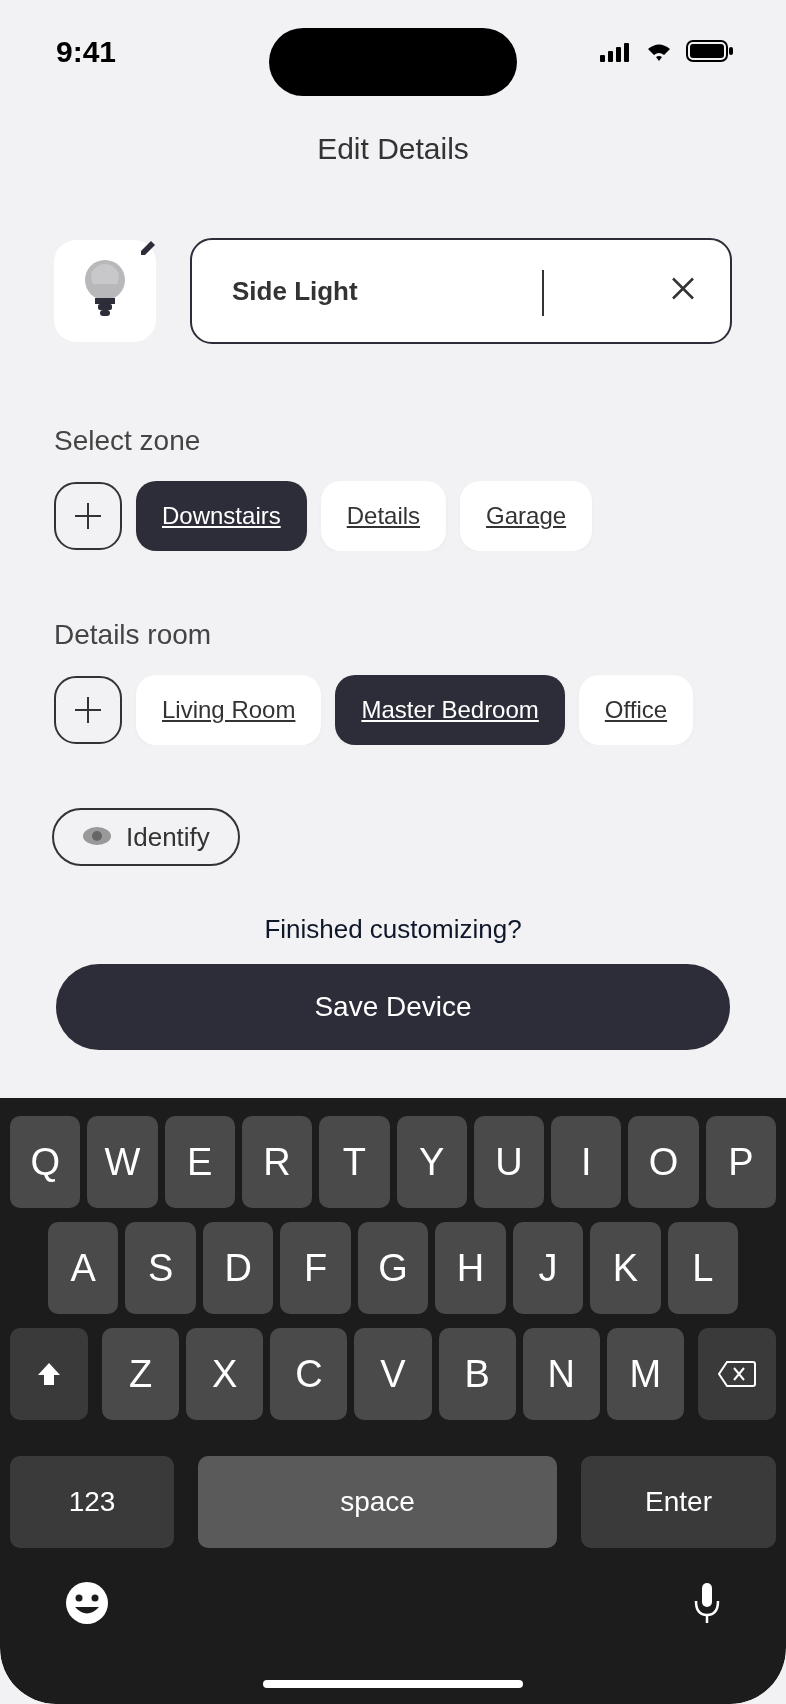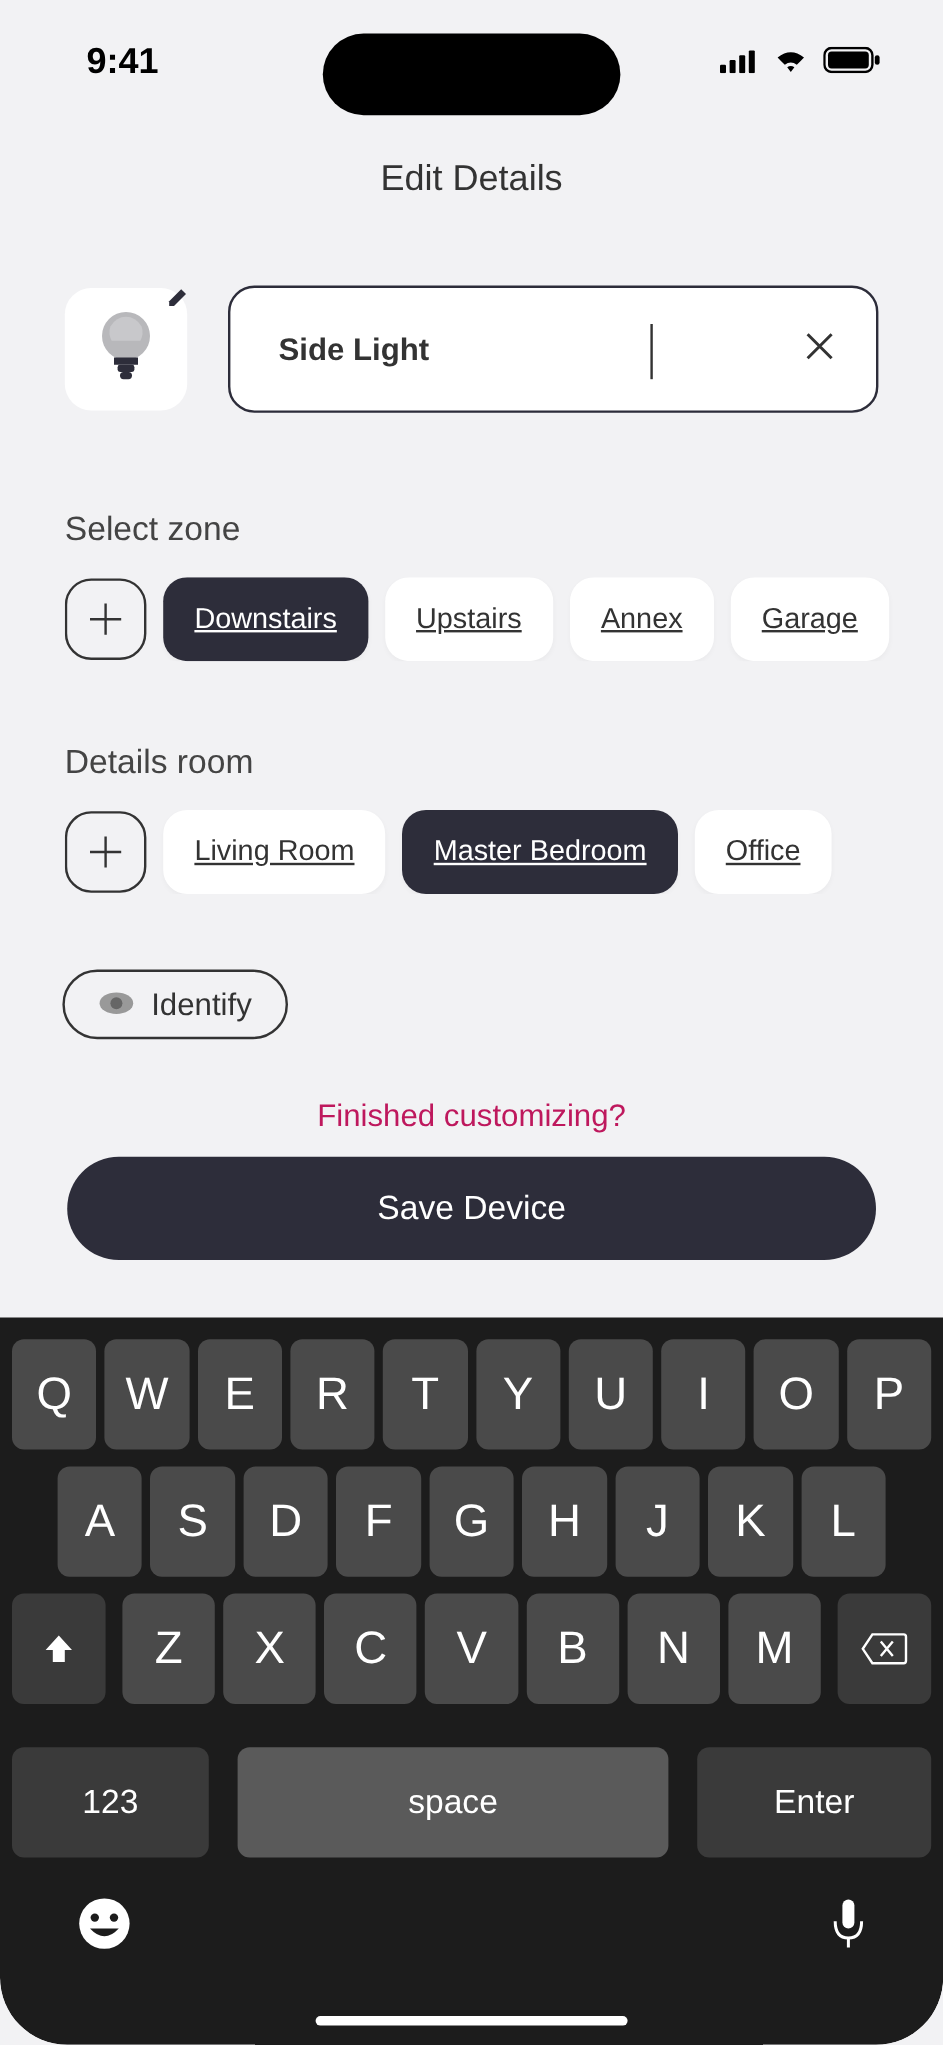--- a/index.html
+++ b/index.html
@@ -3,21 +3,21 @@
 <meta charset="utf-8">
 <style>
   * { box-sizing: border-box; margin: 0; padding: 0; font-family: -apple-system, BlinkMacSystemFont, 'Segoe UI', sans-serif; }
   html, body { width: 786px; height: 1704px; overflow: hidden; }
   body { background: #f2f2f4; position: relative; border-radius: 56px; }
   
   
   .dynamic-island { position: absolute; top: 28px; left: 50%; transform: translateX(-50%); width: 248px; height: 68px; background: #000; border-radius: 40px; }
   
   
-  .status-bar { position: absolute; top: 30px; left: 0; right: 0; height: 44px; display: flex; align-items: center; justify-content: space-between; padding: 0 52px 0 72px; font-size: 30px; font-weight: 600; color: #000; }
+  .status-bar { position: absolute; top: 30px; left: 0; right: 0; height: 44px; display: flex; align-items: center; justify-content: space-between; padding: 0 52px 0 56px; font-size: 30px; font-weight: 600; color: #000; }
   .status-right { display: flex; align-items: center; gap: 12px; }
   .signal-icon, .wifi-icon, .battery-icon { display: inline-block; }
   
   
   .header { position: absolute; top: 132px; left: 0; right: 0; text-align: center; font-size: 30px; font-weight: 500; color: #333; }
   
   
   .device-row { position: absolute; top: 238px; left: 54px; right: 54px; display: flex; align-items: center; gap: 34px; }
   .device-tile { position: relative; width: 102px; height: 102px; background: #fff; border-radius: 22px; display: flex; align-items: center; justify-content: center; }
   .edit-badge { position: absolute; top: -4px; right: -4px; width: 24px; height: 24px; display: flex; align-items: center; justify-content: center; }
@@ -33,21 +33,21 @@
   .section-label { font-size: 28px; color: #444; margin-bottom: 24px; margin-top: 13px; }
   .chip-row { display: flex; gap: 14px; align-items: center; overflow-x: hidden; }
   .add-btn { width: 68px; height: 68px; border: 2px solid #333; border-radius: 22px; display: flex; align-items: center; justify-content: center; font-size: 36px; color: #333; flex-shrink: 0; }
   .chip { padding: 0 26px; height: 70px; background: #fff; border-radius: 20px; display: flex; align-items: center; font-size: 24px; color: #333; flex-shrink: 0; box-shadow: 0 2px 4px rgba(0,0,0,0.03); text-decoration: underline; }
   .chip.selected { background: #2d2d3a; color: #fff; }
   
   
   .identify-btn { position: absolute; top: 808px; left: 52px; padding: 0 28px; height: 58px; border: 2px solid #333; border-radius: 40px; display: flex; align-items: center; gap: 14px; font-size: 26px; color: #333; }
   
   
-  .finished-text { position: absolute; top: 914px; left: 0; right: 0; text-align: center; font-size: 26px; color: #be185d; }
+  .finished-text { position: absolute; top: 914px; left: 0; right: 0; text-align: center; font-size: 26px; color: #0f172a; }
   .save-btn { position: absolute; top: 964px; left: 56px; right: 56px; height: 86px; background: #2d2d3a; color: #fff; border-radius: 48px; display: flex; align-items: center; justify-content: center; font-size: 28px; }
   
   
   .keyboard { position: absolute; top: 1098px; left: 0; right: 0; bottom: 0; background: #1c1c1c; padding: 18px 10px 0 10px; border-bottom-left-radius: 56px; border-bottom-right-radius: 56px; }
   .kb-row { display: flex; gap: 7px; justify-content: center; margin-bottom: 14px; }
   .key { flex: 1; height: 92px; background: #4a4a4a; color: #fff; border-radius: 10px; display: flex; align-items: center; justify-content: center; font-size: 38px; font-weight: 400; }
   .kb-row2 { padding: 0 38px; }
   .key-shift, .key-del { width: 78px; flex: none; background: #3a3a3a; }
   .key-shift svg, .key-del svg { }
   .kb-row4 { display: flex; gap: 24px; margin-bottom: 12px; margin-top: 36px; }
@@ -121,22 +121,21 @@
 
 <div class="section section-zone">
   <div class="section-label">Select zone</div>
   <div class="chip-row">
     <div class="add-btn">
       <svg width="30" height="30" viewBox="0 0 30 30">
           <path d="M15 2 V28 M2 15 H28" stroke="#333" stroke-width="2" fill="none"></path>
         </svg>
     </div>
     <div class="chip selected">Downstairs</div>
-    <div class="chip">Upstairs</div>
-    <div class="chip">Annex</div>
+    <div class="chip">Details</div>
     <div class="chip">Garage</div>
   </div>
 </div>
 
 <div class="section section-room">
   <div class="section-label">Details room</div>
   <div class="chip-row">
     <div class="add-btn">
       <svg width="30" height="30" viewBox="0 0 30 30">
           <path d="M15 2 V28 M2 15 H28" stroke="#333" stroke-width="2" fill="none"></path>

